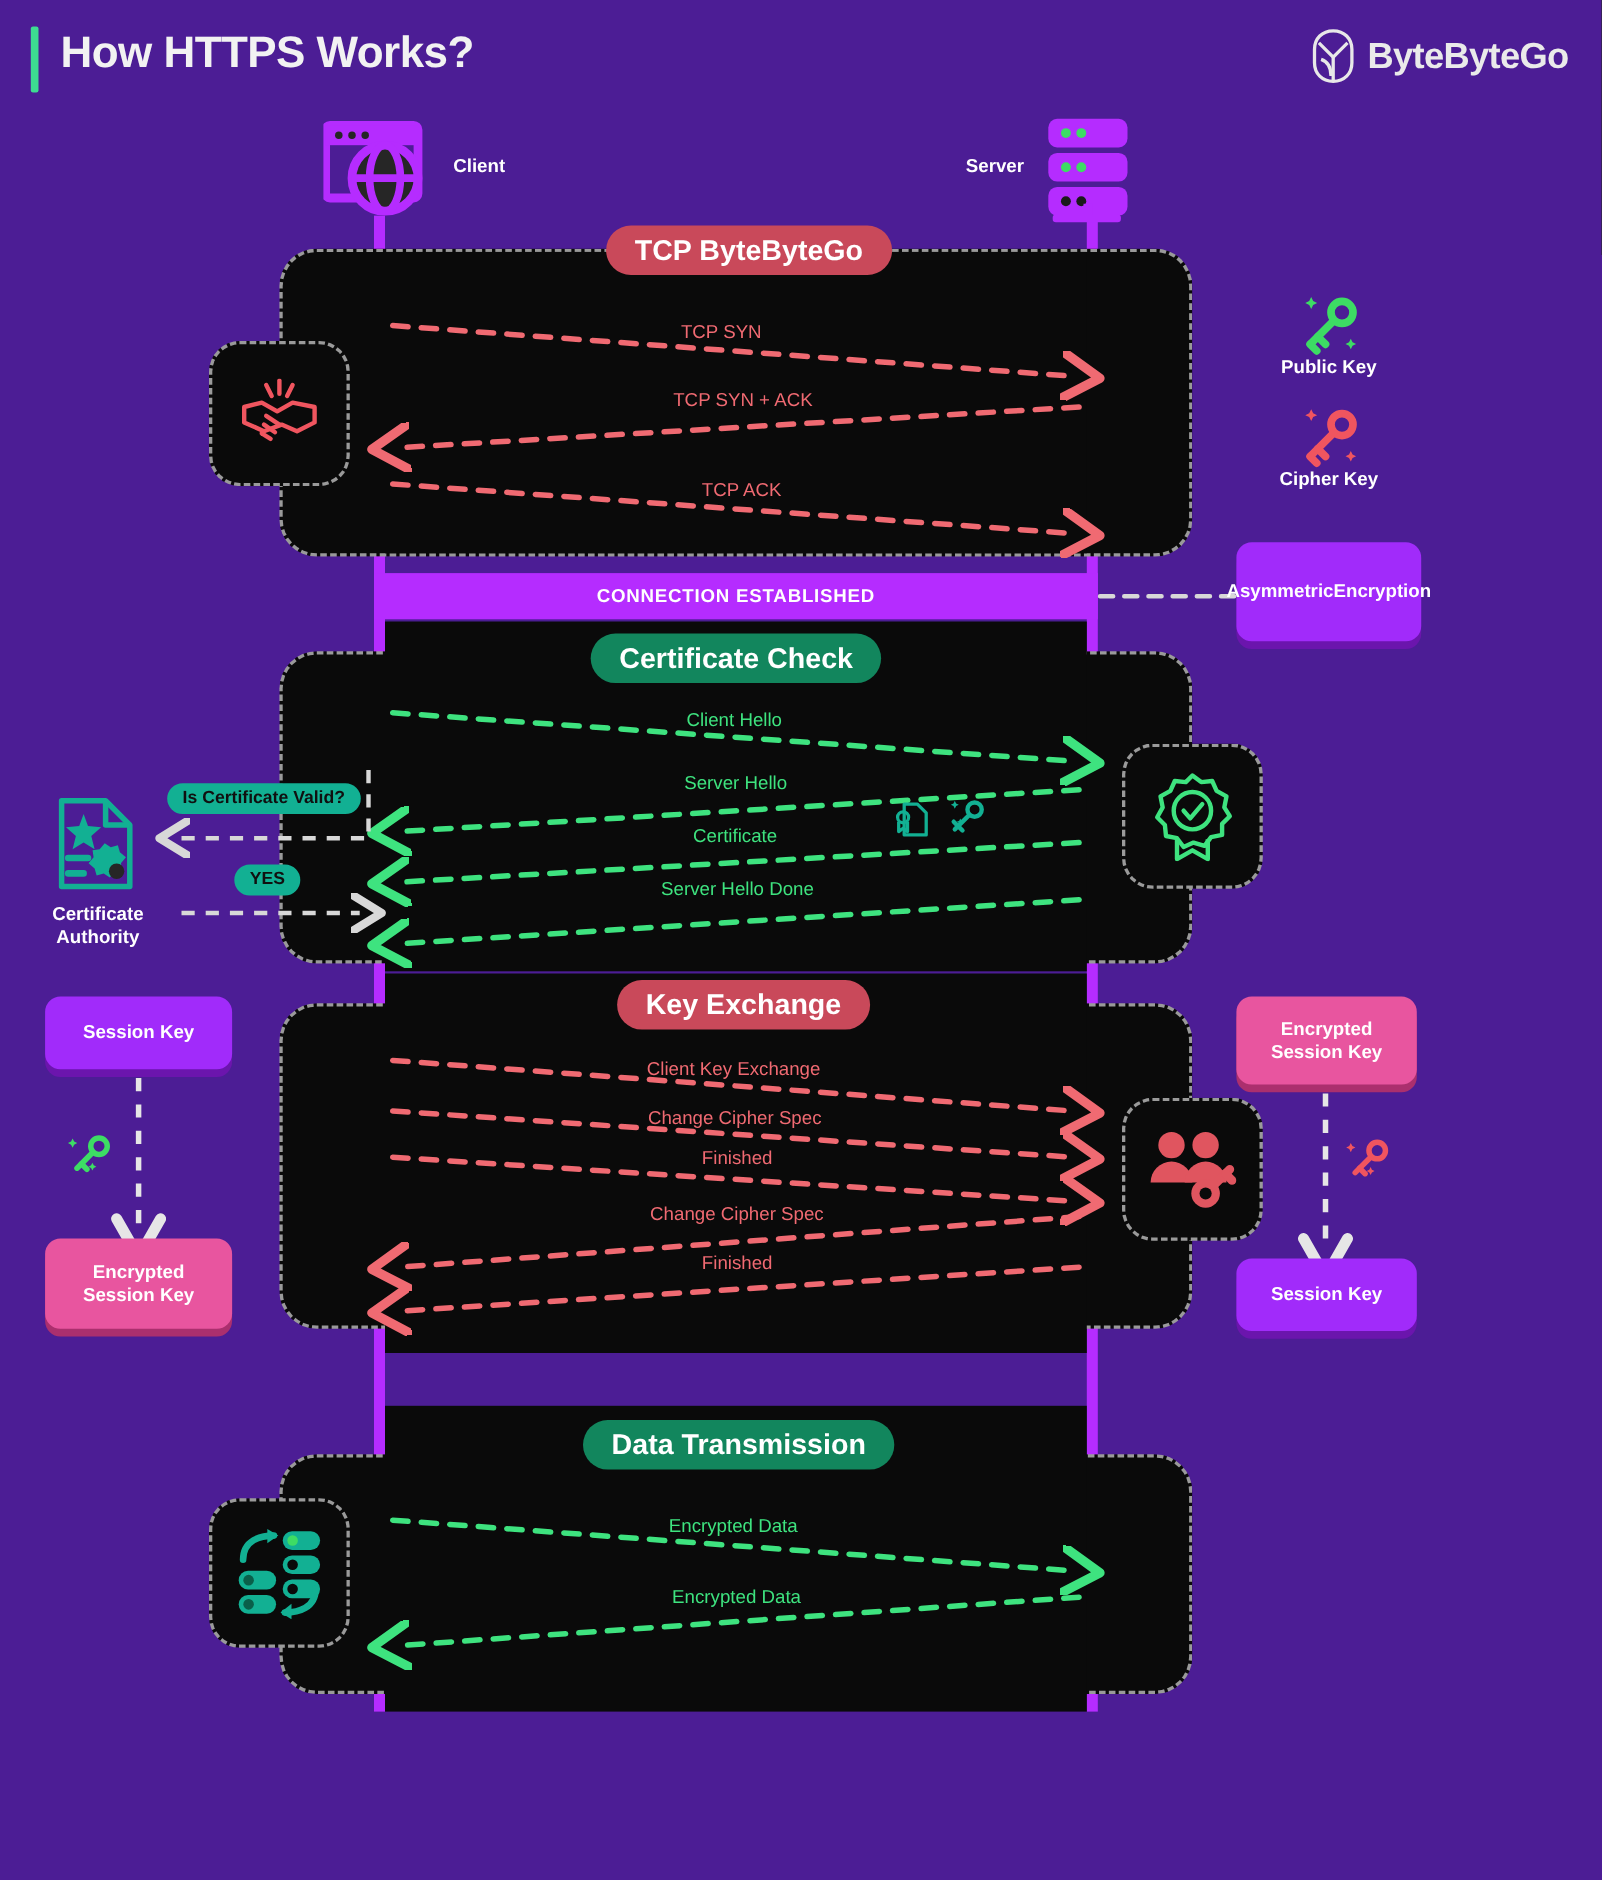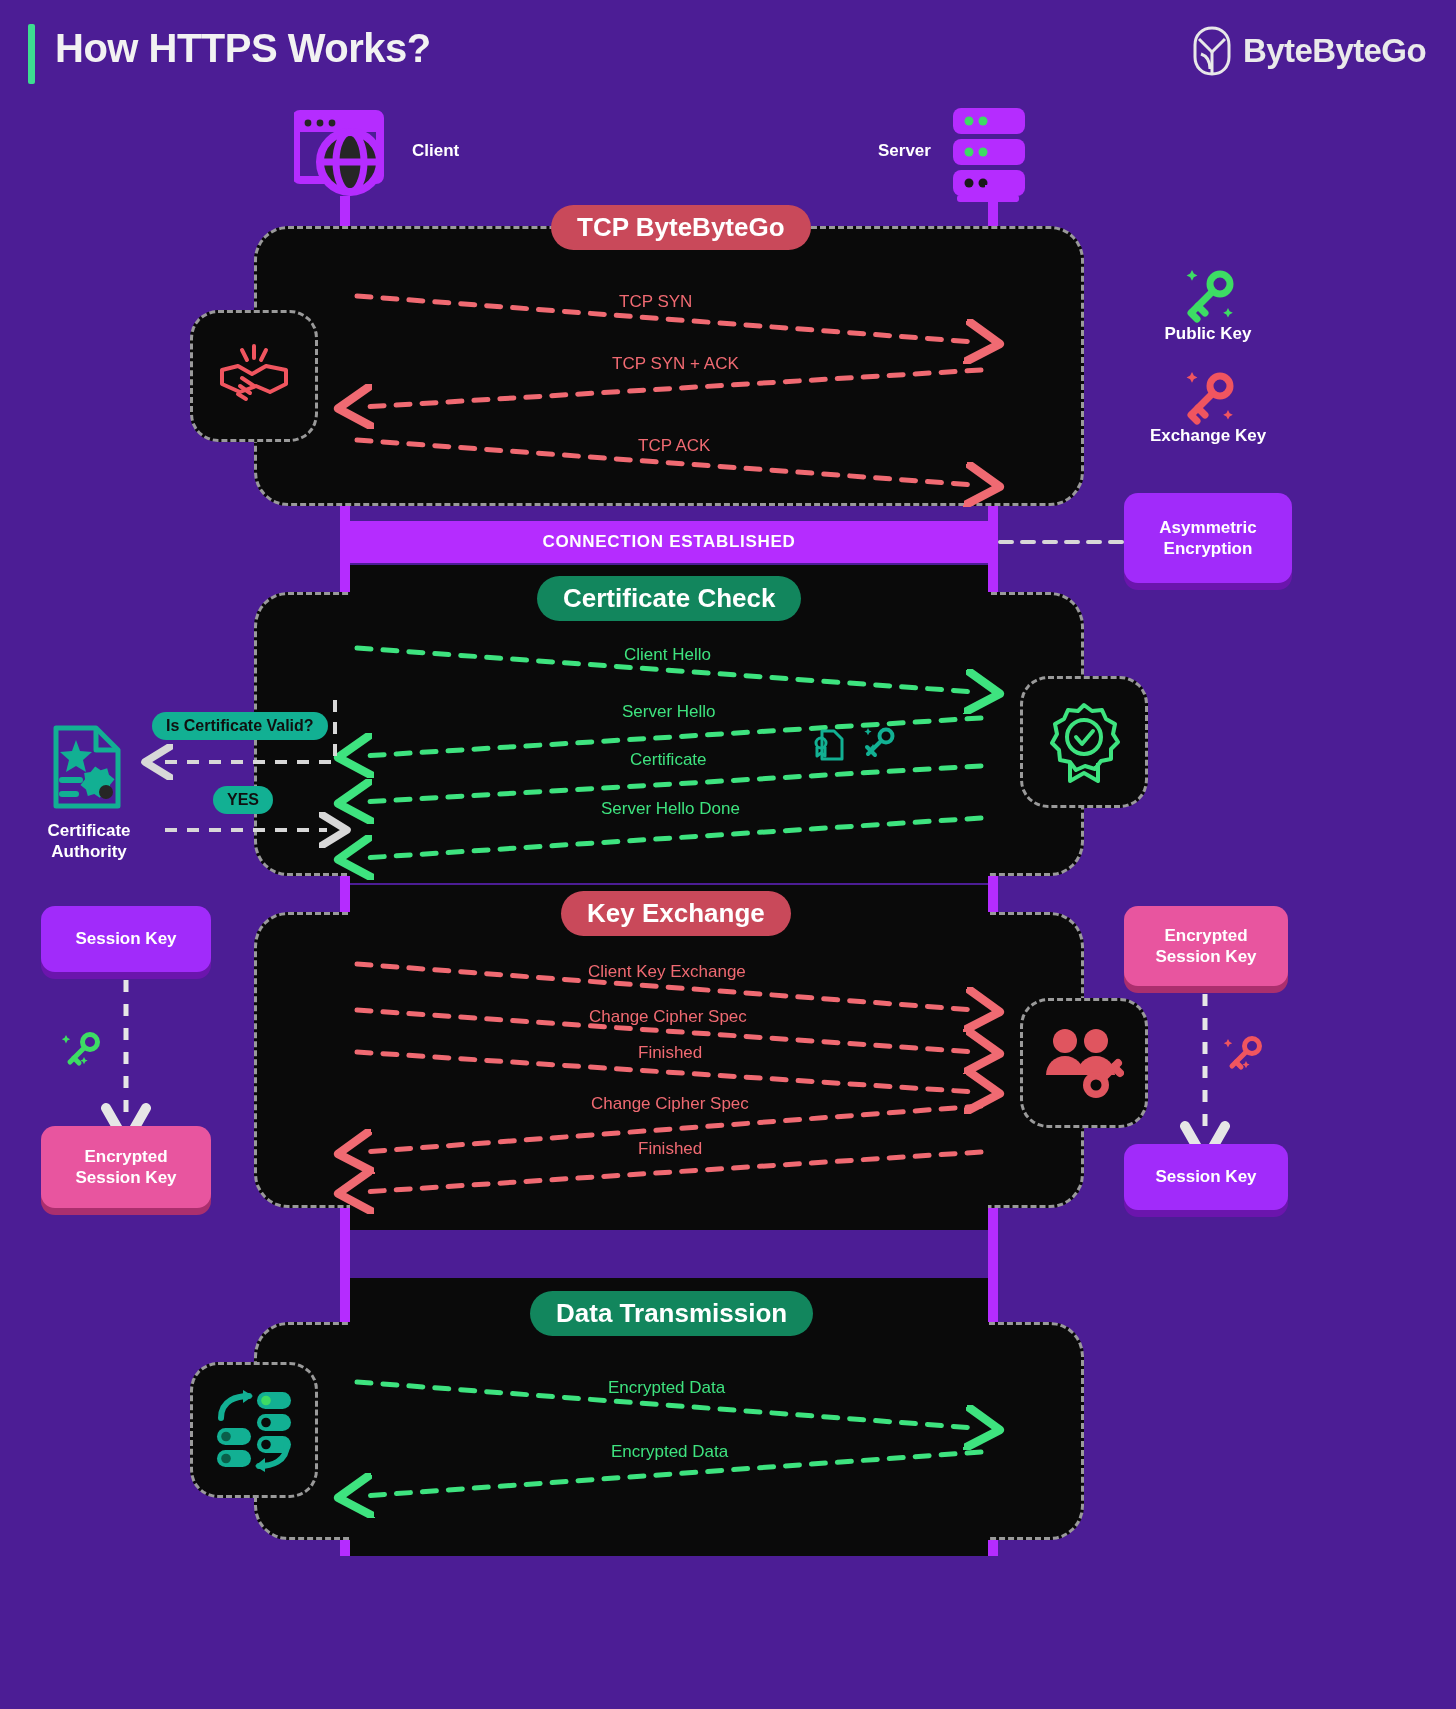--- a/index.html
+++ b/index.html
@@ -205,21 +205,21 @@
   <div class="pill red" style="left:551px; top:205px;">TCP ByteByteGo</div>
 
   <div class="msg red" style="left:619px; top:292px;">TCP SYN</div>
   <div class="msg red" style="left:612px; top:354px;">TCP SYN + ACK</div>
   <div class="msg red" style="left:638px; top:436px;">TCP ACK</div>
 
   <div class="band" style="left:340px; top:521px; width:658px; height:42px;">
     <span class="band-label">CONNECTION ESTABLISHED</span>
   </div>
 
-  <div class="keybox purple" style="left:1124px; top:493px; width:168px; height:90px; flex-direction:column;">
+  <div class="keybox purple" style="left:1124px; top:493px; width:168px; height:90px; flex-direction:row;">
     <span>Asymmetric</span>
     <span>Encryption</span>
   </div>
 
   <div class="phase-panel" style="left:254px; top:592px; width:830px; height:284px;"></div>
   <div class="inner-black" style="left:350px; top:565px; width:638px; height:318px;"></div>
 
   <div class="side-panel" style="left:1020px; top:676px; width:128px; height:132px;">
     <svg width="76" height="82" viewBox="0 0 76 82">
       <path d="M38 4 L46 10 L56 9 L60 18 L69 23 L67 33 L72 41 L65 48 L65 58 L55 60 L49 68 L39 65 L30 69 L24 61 L14 59 L13 49 L6 42 L11 33 L9 23 L18 18 L22 9 L32 10 Z" fill="none" stroke="#3ee37f" stroke-width="4" stroke-linejoin="round"></path>
@@ -370,21 +370,21 @@
   <div class="icon-abs" style="left:1178px; top:370px;">
     <svg width="62" height="58" viewBox="0 0 62 58">
       <circle cx="42" cy="16" r="10" fill="none" stroke="#f0555f" stroke-width="7"></circle>
       <path d="M34 24 L14 44" stroke="#f0555f" stroke-width="7" stroke-linecap="round"></path>
       <path d="M20 38 L27 45" stroke="#f0555f" stroke-width="7" stroke-linecap="round"></path>
       <path d="M13 45 L19 51" stroke="#f0555f" stroke-width="7" stroke-linecap="round"></path>
       <path d="M14 2 l1.8 3.6 3.6 1.8 -3.6 1.8 -1.8 3.6 -1.8 -3.6 -3.6 -1.8 3.6 -1.8 z" fill="#f0555f"></path>
       <path d="M50 40 l1.6 3.2 3.2 1.6 -3.2 1.6 -1.6 3.2 -1.6 -3.2 -3.2 -1.6 3.2 -1.6 z" fill="#f0555f"></path>
     </svg>
   </div>
-  <div class="legend-label" style="left:1118px; top:426px; width:180px;">Exchange Key</div>
+  <div class="legend-label" style="left:1118px; top:426px; width:180px;">Cipher Key</div>
 
   <svg class="overlay">
     <defs>
       <marker id="ar-red-r" markerWidth="9" markerHeight="9" refX="2" refY="4.5" orient="auto">
         <path d="M0.5 0.5 L7 4.5 L0.5 8.5" fill="none" stroke="#f06a72" stroke-width="1.7" stroke-linecap="round" stroke-linejoin="round"></path>
       </marker>
       <marker id="ar-red-l" markerWidth="9" markerHeight="9" refX="2" refY="4.5" orient="auto">
         <path d="M0.5 0.5 L7 4.5 L0.5 8.5" fill="none" stroke="#f06a72" stroke-width="1.7" stroke-linecap="round" stroke-linejoin="round"></path>
       </marker>
       <marker id="ar-grn" markerWidth="9" markerHeight="9" refX="2" refY="4.5" orient="auto">

